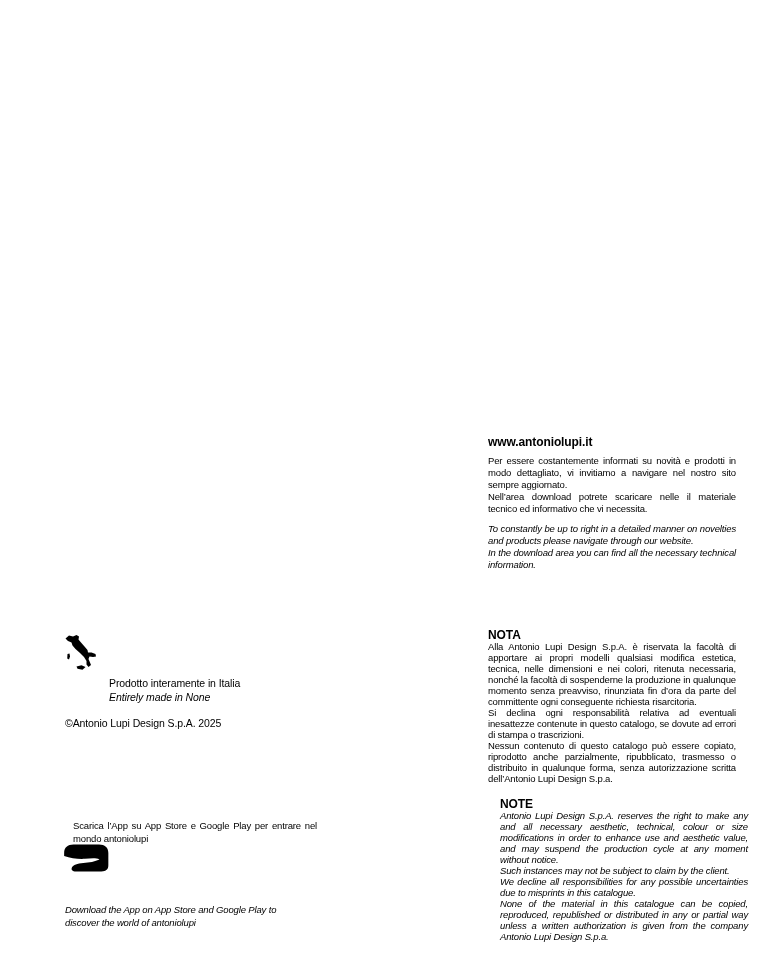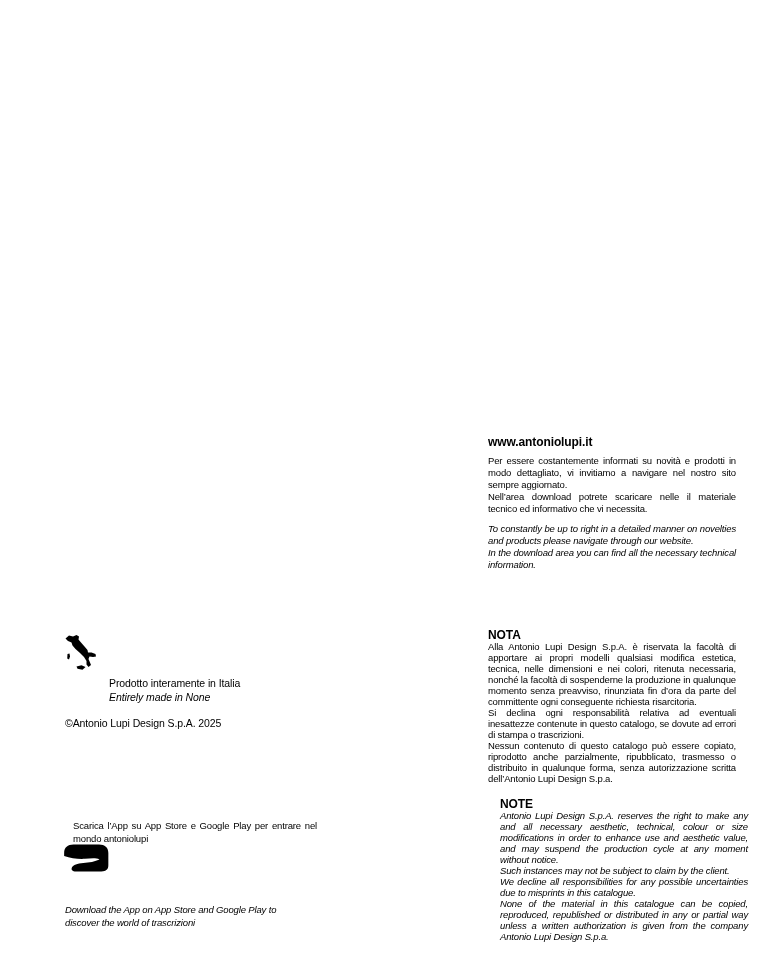--- a/index.html
+++ b/index.html
@@ -119,15 +119,15 @@
                L40.5,29
                C45.5,29 47.8,26.8 47.8,22.5
                L47.8,9.5
                C47.8,3.5 44,0.5 38,0.5 Z"></path>
     </svg>
   </div>
 
   <p class="abs app-para" style="left:65px; top:819px; width:244px;margin-left:8px;">Scarica l’App su App Store e Google Play per entrare nel mondo antoniolupi</p>
 
   <p class="abs app-para italic" style="left:65px; top:903px; width:244px;">Download the App on App Store and Google Play to
-discover the world of trascrizioni</p>
+discover the world of antoniolupi</p>
 
 </div>
 
 </body></html>

